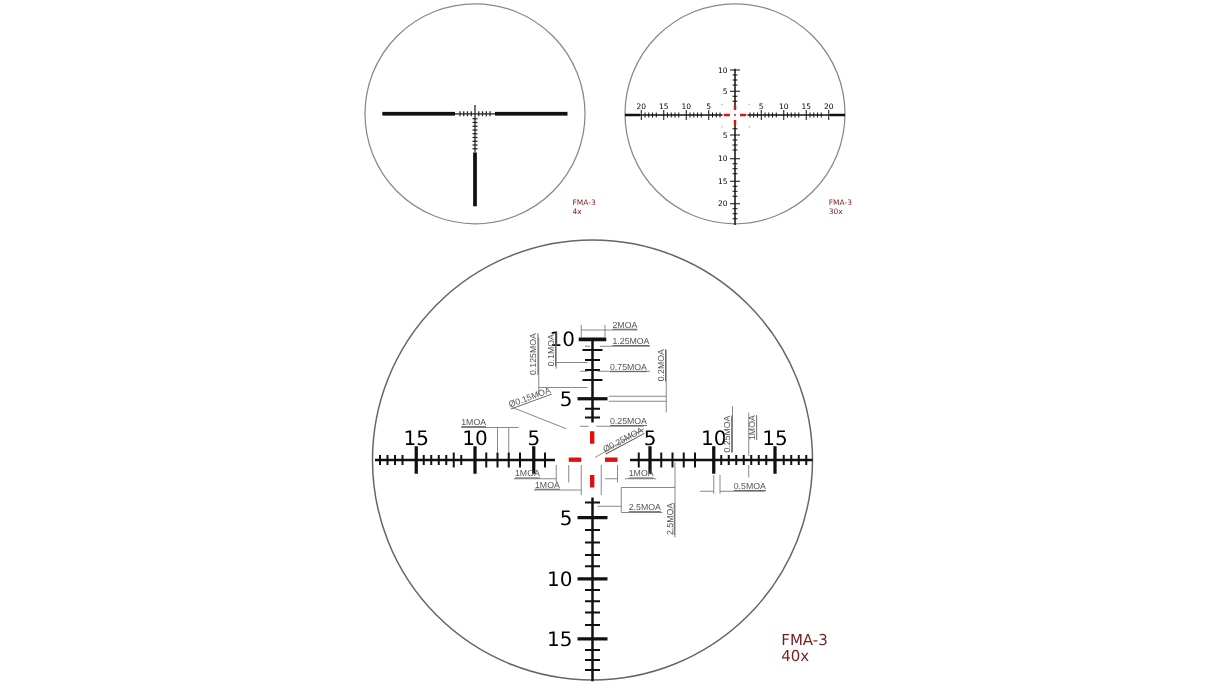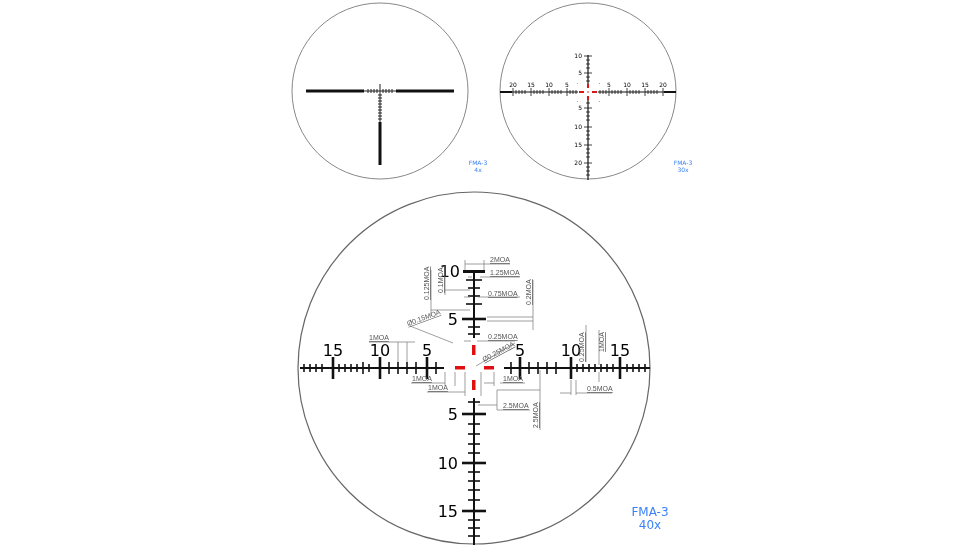--- a/index.html
+++ b/index.html
@@ -1,18 +1,18 @@
 <!DOCTYPE html>
 <html><head>
 <meta charset="utf-8">
 <style>
   html,body{margin:0;padding:0;background:#fff;}
   body{width:978px;height:550px;position:relative;overflow:hidden;font-family:"Liberation Sans",sans-serif;}
   svg{position:absolute;left:0;top:0;}
-  .lbl{position:absolute;font-family:"DejaVu Sans",sans-serif;color:#3b82f6;text-align:center;line-height:1.1;}
+  .lbl{position:absolute;font-family:"DejaVu Sans",sans-serif;color:#7f1d1d;text-align:left;line-height:1.1;}
   .small-lbl{font-size:6px;}
   .big-lbl{font-size:12px;}
   .dim{font-family:"Liberation Sans",sans-serif;font-size:7px;fill:#555;text-decoration:underline;}
   .num-big{font-family:"DejaVu Sans",sans-serif;font-size:16px;fill:#000;}
   .num-mid{font-family:"DejaVu Sans",sans-serif;font-size:6px;fill:#000;}
 </style>
 </head>
 <body>
 
 <svg width="978" height="550" viewBox="0 0 978 550">

